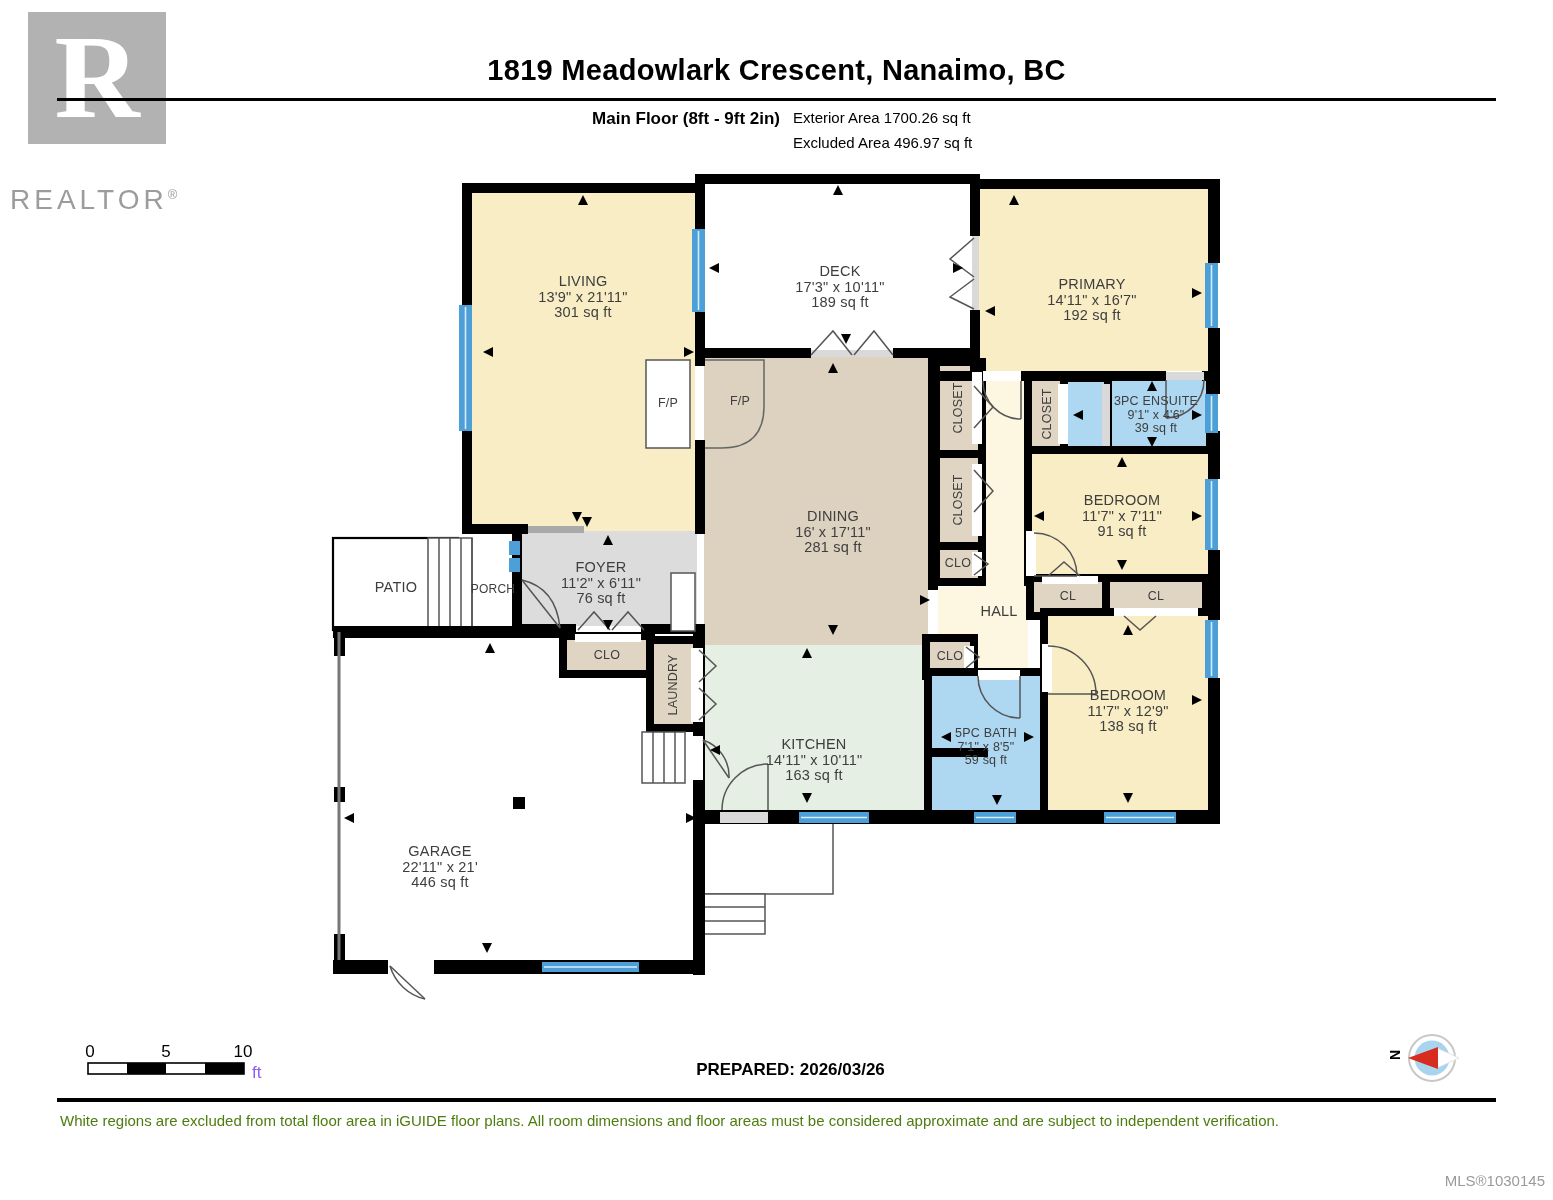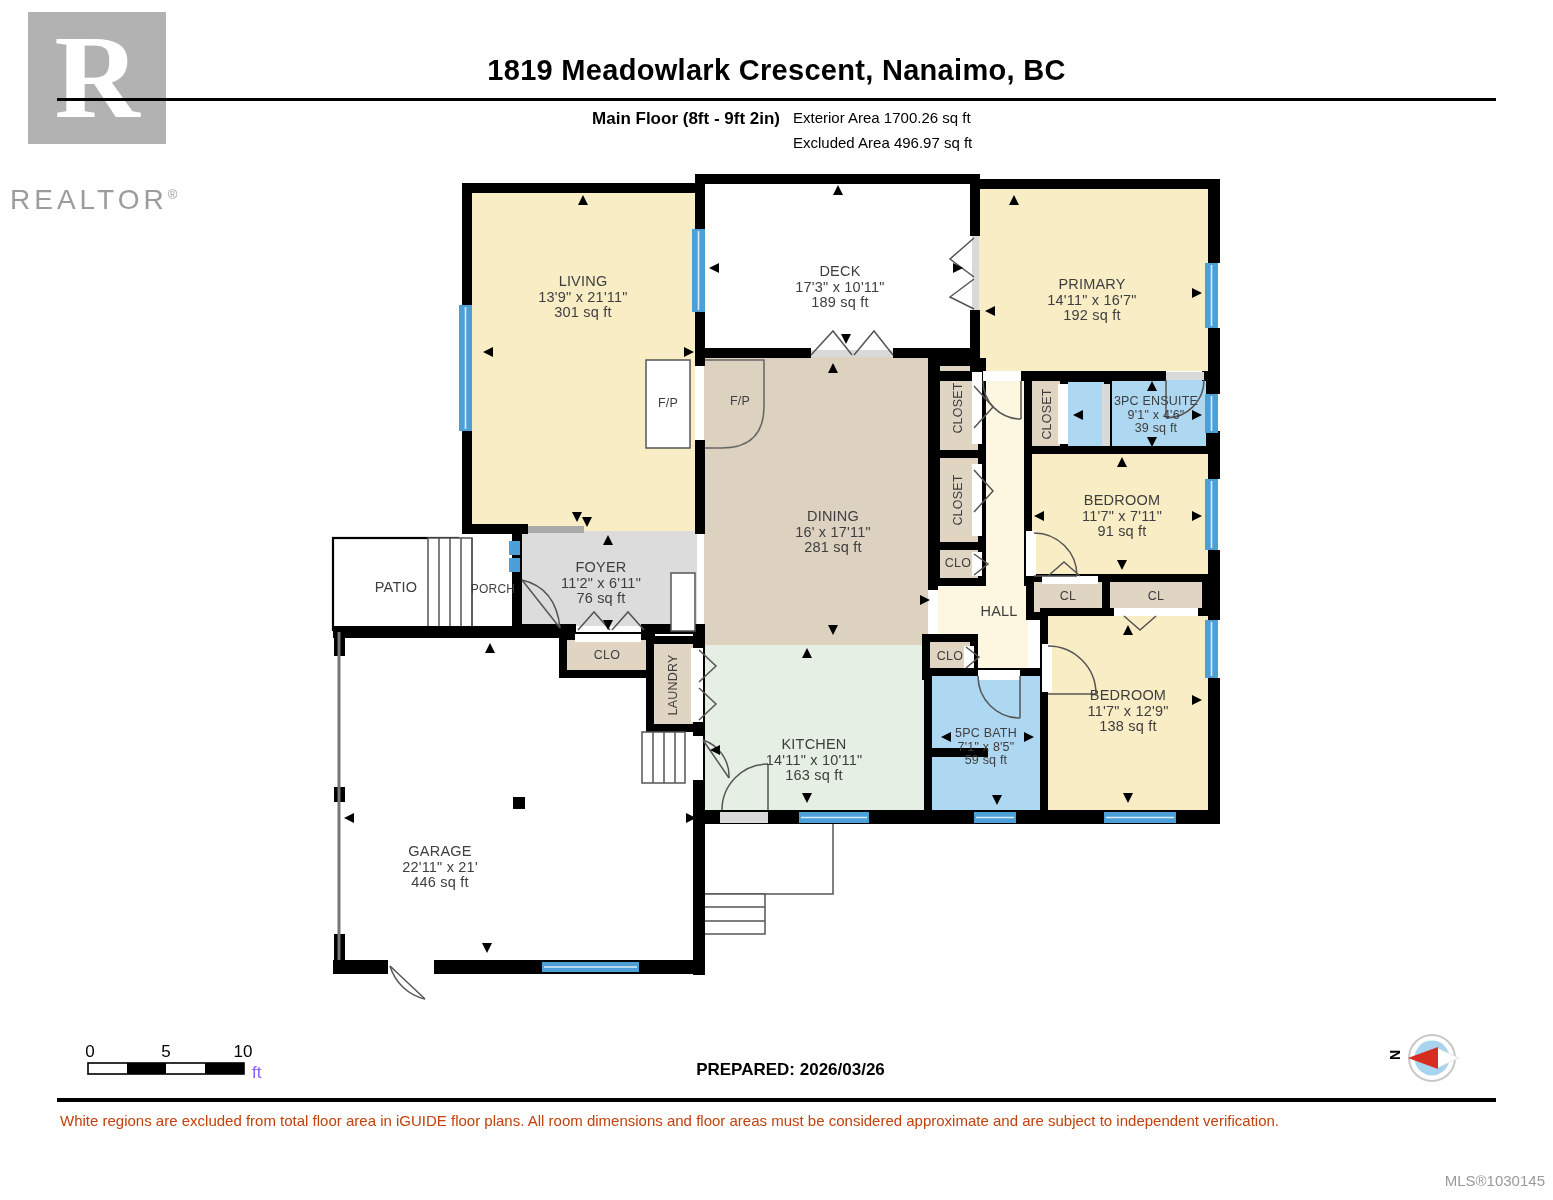--- a/index.html
+++ b/index.html
@@ -14,21 +14,21 @@
   .logo-word{position:absolute;left:10px;top:164px;font-size:28px;color:#9c9c9c;letter-spacing:4px;font-family:"Liberation Sans",sans-serif;margin-top:20px;}
   .logo-word sup{font-size:13px;}
   .lbl{position:absolute;transform:translate(-50%,-50%);text-align:center;font-size:14.5px;line-height:15.5px;color:var(--text-gray);white-space:nowrap;letter-spacing:.2px;}
   .lbl.sm{font-size:12.5px;line-height:13.5px;}
   .lbl.xs{font-size:12px;line-height:13px;}
   .lbl.vert{transform:translate(-50%,-50%) rotate(-90deg);}
   .scale-num{position:absolute;transform:translateX(-50%);font-size:17px;color:#000;top:1042px;}
   .scale-ft{position:absolute;font-size:17px;color:#8b5cf6;}
   .prepared{position:absolute;left:0;right:0;top:1060px;text-align:center;font-size:17px;font-weight:bold;color:#000;padding-left:28px;}
   .compass-n{position:absolute;left:1390px;top:1047px;font-size:14px;font-weight:bold;color:#000;transform:rotate(-90deg);}
-  .disclaimer{position:absolute;left:60px;top:1112px;font-size:15px;color:#c2410c;}
+  .disclaimer{position:absolute;left:60px;top:1112px;font-size:15px;color:#4d7c0f;}
   .mls{position:absolute;right:8px;top:1172px;font-size:15px;color:var(--mls-gray);}
 </style>
 </head>
 <body>
 
 <div class="logo-box">
   <span class="logo-r">R</span>
 </div>
 <div class="logo-word"><span>REALTOR</span><sup>®</sup></div>
 

